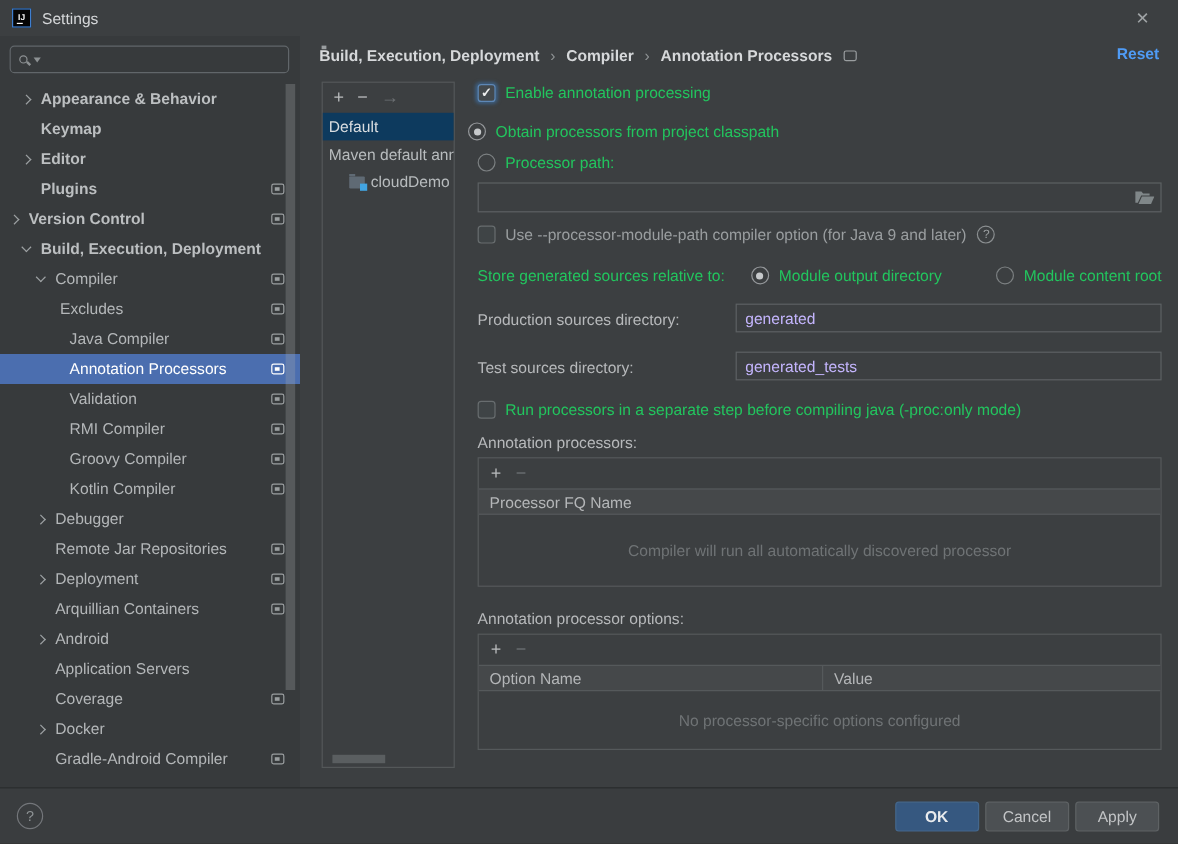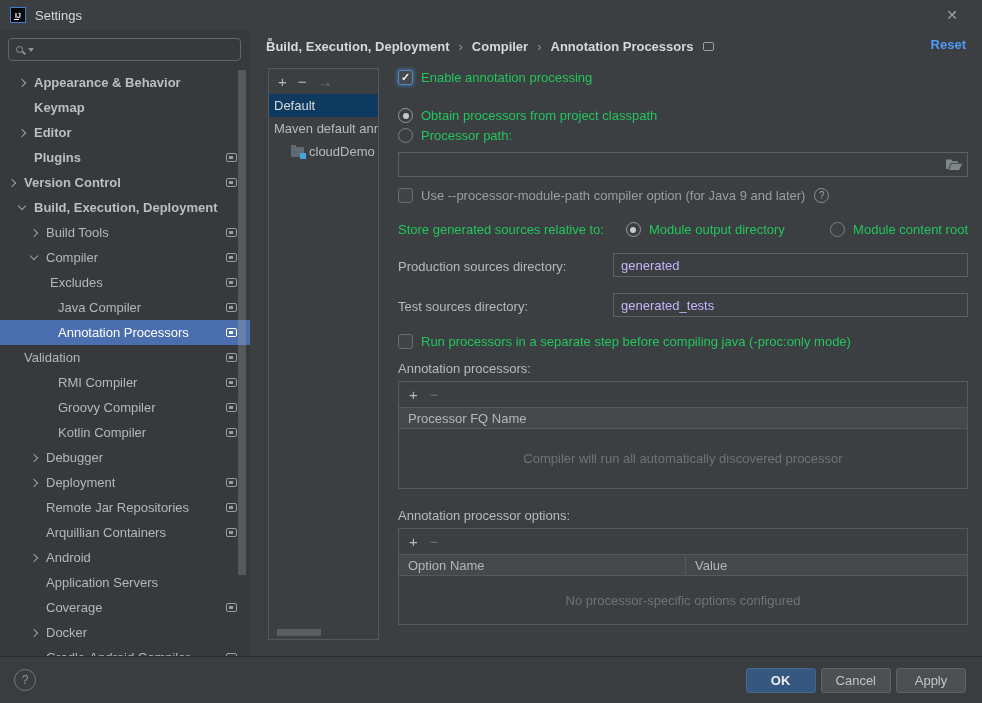--- a/index.html
+++ b/index.html
@@ -146,48 +146,41 @@
           <span class="mini-ind"></span>
         </div>
         <div class="side-row bold" style="padding-left: 10px;">
           <span class="chev-slot">
             <span class="chev down"></span>
           </span>
           <span>Build, Execution, Deployment</span>
         </div>
         <div class="side-row" style="padding-left: 22px;">
           <span class="chev-slot">
-            <span class="chev right"></span>
-          </span>
-          <span>Build Tools</span>
-          <span class="mini-ind"></span>
-        </div>
-        <div class="side-row" style="padding-left: 22px;">
-          <span class="chev-slot">
             <span class="chev down"></span>
           </span>
           <span>Compiler</span>
           <span class="mini-ind"></span>
         </div>
         <div class="side-row" style="padding-left: 26px; align-items: center;">
           <span class="chev-slot"></span>
           <span>Excludes</span>
           <span class="mini-ind"></span>
         </div>
         <div class="side-row" style="padding-left: 34px;">
           <span class="chev-slot"></span>
           <span>Java Compiler</span>
           <span class="mini-ind"></span>
         </div>
         <div class="side-row selected" style="padding-left: 34px;">
           <span class="chev-slot"></span>
           <span>Annotation Processors</span>
           <span class="mini-ind"></span>
         </div>
-        <div class="side-row" style="">
+        <div class="side-row" style="padding-left: 34px;">
           <span class="chev-slot"></span>
           <span>Validation</span>
           <span class="mini-ind"></span>
         </div>
         <div class="side-row" style="padding-left: 34px;">
           <span class="chev-slot"></span>
           <span>RMI Compiler</span>
           <span class="mini-ind"></span>
         </div>
         <div class="side-row" style="padding-left: 34px;">
@@ -200,29 +193,29 @@
           <span>Kotlin Compiler</span>
           <span class="mini-ind"></span>
         </div>
         <div class="side-row" style="padding-left: 22px;">
           <span class="chev-slot">
             <span class="chev right"></span>
           </span>
           <span>Debugger</span>
         </div>
         <div class="side-row" style="padding-left: 22px;">
+          <span class="chev-slot"></span>
+          <span>Remote Jar Repositories</span>
+          <span class="mini-ind"></span>
+        </div>
+        <div class="side-row" style="padding-left: 22px;">
           <span class="chev-slot">
             <span class="chev right"></span>
           </span>
           <span>Deployment</span>
-          <span class="mini-ind"></span>
-        </div>
-        <div class="side-row" style="padding-left: 22px;">
-          <span class="chev-slot"></span>
-          <span>Remote Jar Repositories</span>
           <span class="mini-ind"></span>
         </div>
         <div class="side-row" style="padding-left: 22px;">
           <span class="chev-slot"></span>
           <span>Arquillian Containers</span>
           <span class="mini-ind"></span>
         </div>
         <div class="side-row" style="padding-left: 22px;">
           <span class="chev-slot">
             <span class="chev right"></span>
@@ -275,21 +268,21 @@
     <span>Annotation Processors</span>
     <span class="mini-ind bc-ind"></span>
   </div>
   <span class="reset">Reset</span>
 
   <div class="row" style="left:398px; top:70px;">
     <span class="cb checked">✓</span>
     <span class="lab">Enable annotation processing</span>
   </div>
 
-  <div class="row" style="left:398px; top:102px;margin-top:6px;">
+  <div class="row" style="left:390px; top:102px;">
     <span class="radio sel"></span>
     <span class="lab">Obtain processors from project classpath</span>
   </div>
 
   <div class="row" style="left:398px; top:128px;">
     <span class="radio"></span>
     <span class="lab">Processor path:</span>
   </div>
 
   <div class="path-field">

